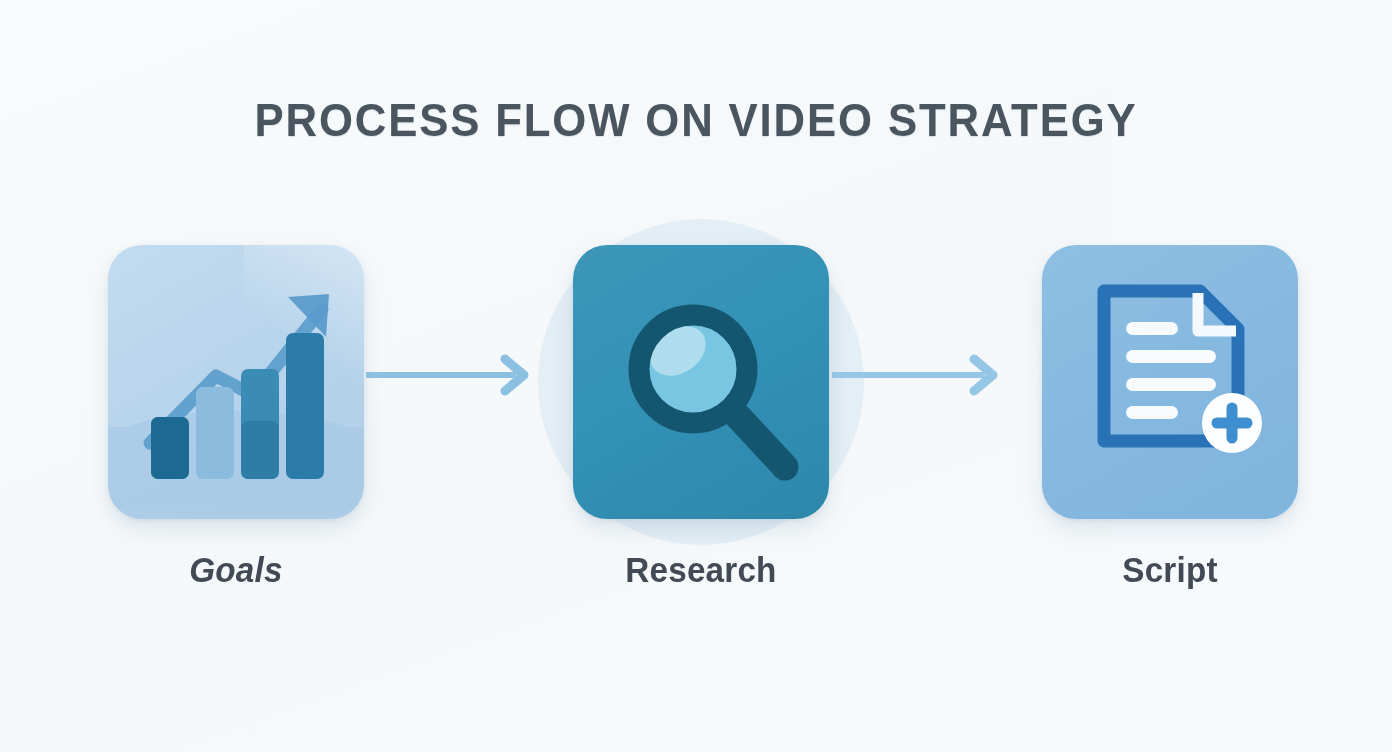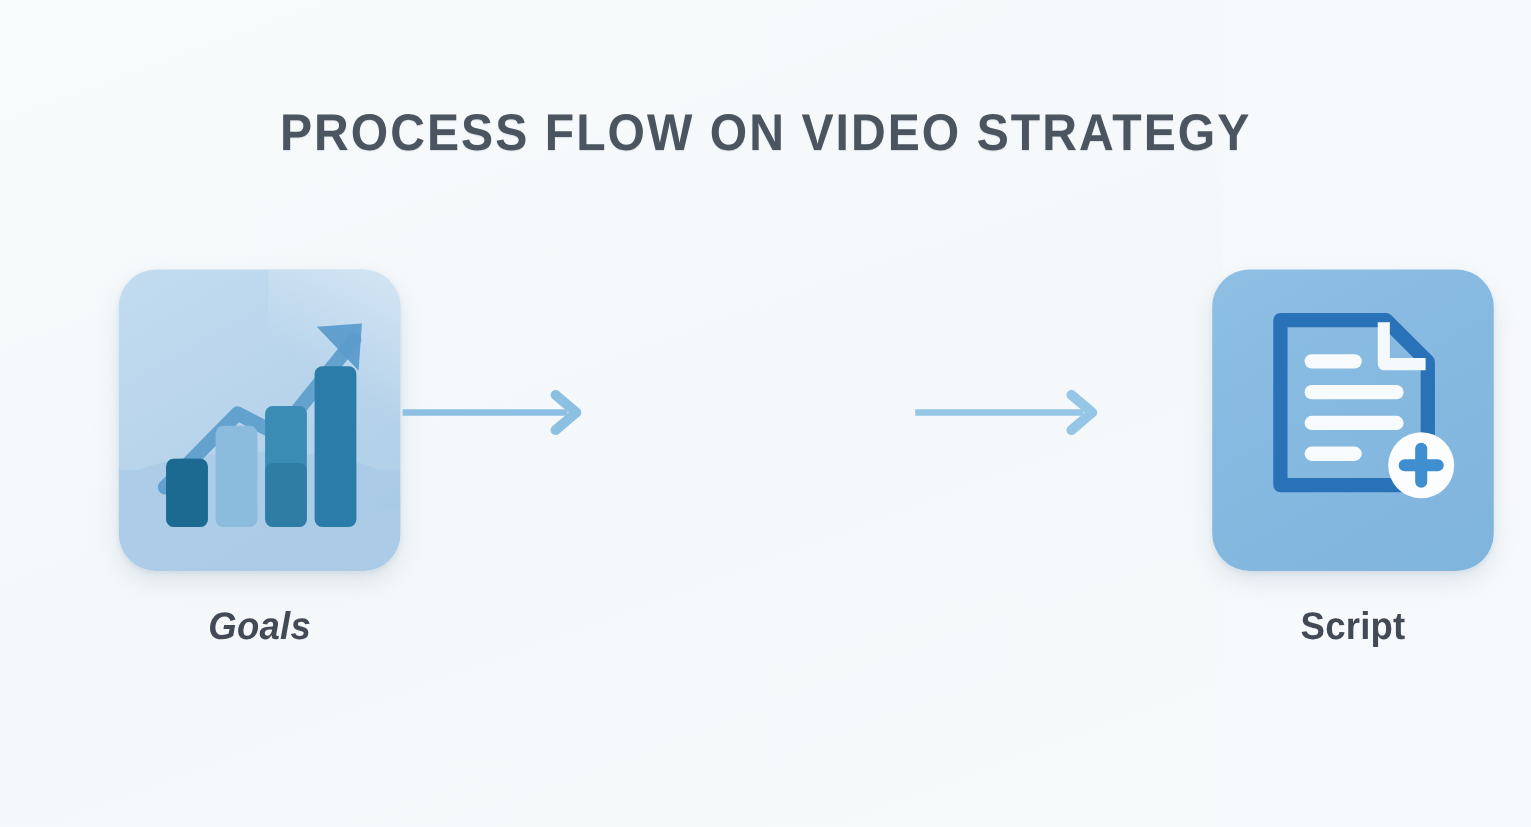--- a/index.html
+++ b/index.html
@@ -48,21 +48,21 @@
     height: 280px;
   }
   .step {
     position: absolute;
     top: 0;
     width: 256px;
     height: 274px;
   }
   .step.s0 { left: 108px; font-style: italic; }
   .step.s1 { left: 573px; }
-  .step.s2 { left: 1102px; }
+  .step.s2 { left: 1042px; }
 
   .tile {
     position: absolute;
     inset: 0;
     border-radius: 34px;
     overflow: hidden;
     box-shadow: 0 10px 22px rgba(120,150,175,0.20), 0 2px 4px rgba(120,150,175,0.12);
   }
 
   
@@ -169,20 +169,36 @@
           <rect x="133" y="124" width="38" height="110" rx="7" fill="#3a8cb5"></rect>
           <rect x="178" y="88" width="38" height="146" rx="7" fill="#2c7ca9"></rect>
 
           <rect x="43" y="172" width="38" height="62" rx="7" fill="#1b678e" opacity="0.55"></rect>
           <rect x="133" y="176" width="38" height="58" rx="7" fill="#1b678e" opacity="0.40"></rect>
         </svg>
       </div>
       <div class="caption">Goals</div>
     </div>
 
+    <div class="step s1">
+      <div class="halo"></div>
+      <div class="tile tile-research">
+        <svg class="icon-svg" viewBox="0 0 256 274">
+
+          <line x1="160" y1="166" x2="212" y2="222" stroke="#14566f" stroke-width="27" stroke-linecap="round"></line>
+
+          <circle cx="120" cy="124" r="54" fill="#79c6e2"></circle>
+
+          <ellipse cx="105" cy="106" rx="30" ry="22" fill="#c4e6f2" opacity="0.72" transform="rotate(-34 105 106)"></ellipse>
+
+          <circle cx="120" cy="124" r="54" fill="none" stroke="#14566f" stroke-width="21"></circle>
+        </svg>
+      </div>
+      <div class="caption">Research</div>
+    </div>
 
     <div class="step s2">
       <div class="tile tile-script">
         <svg class="icon-svg" viewBox="0 0 256 274">
 
           <path d="M62 46 L158 46 L196 84 L196 196 L62 196 Z" fill="none" stroke="#2a72b8" stroke-width="13" stroke-linejoin="round"></path>
 
           <path d="M156 48 L156 86 L194 86" fill="none" stroke="#f4f9fd" stroke-width="11" stroke-linejoin="round"></path>
 
           <rect x="84" y="77" width="52" height="13" rx="6.5" fill="#f7fbfe"></rect>

